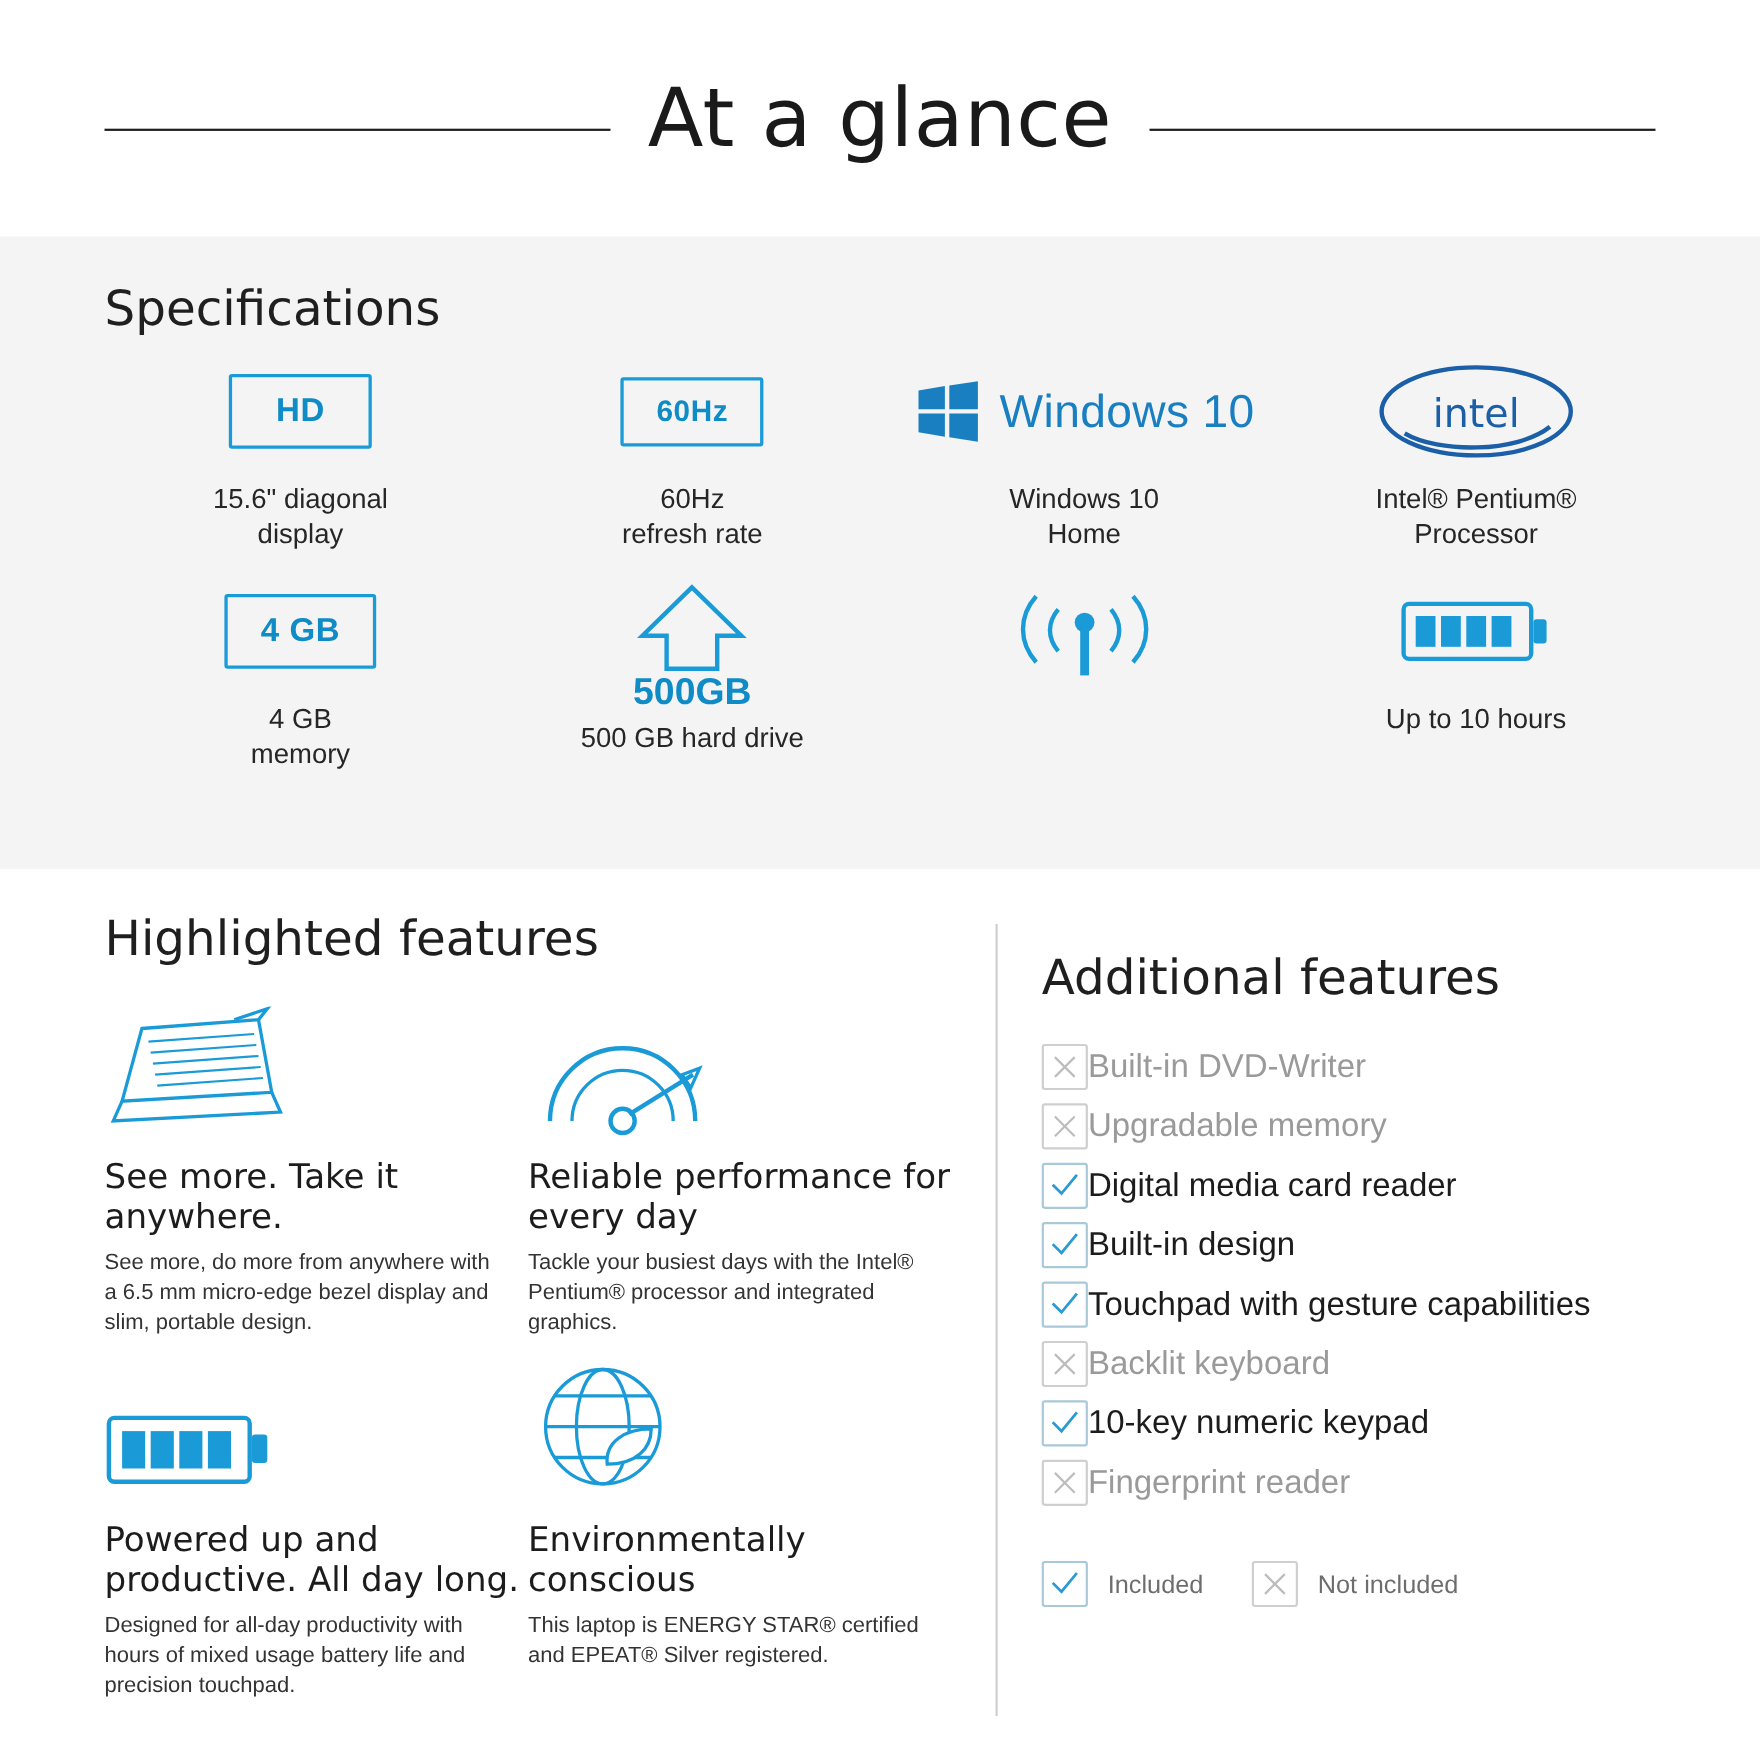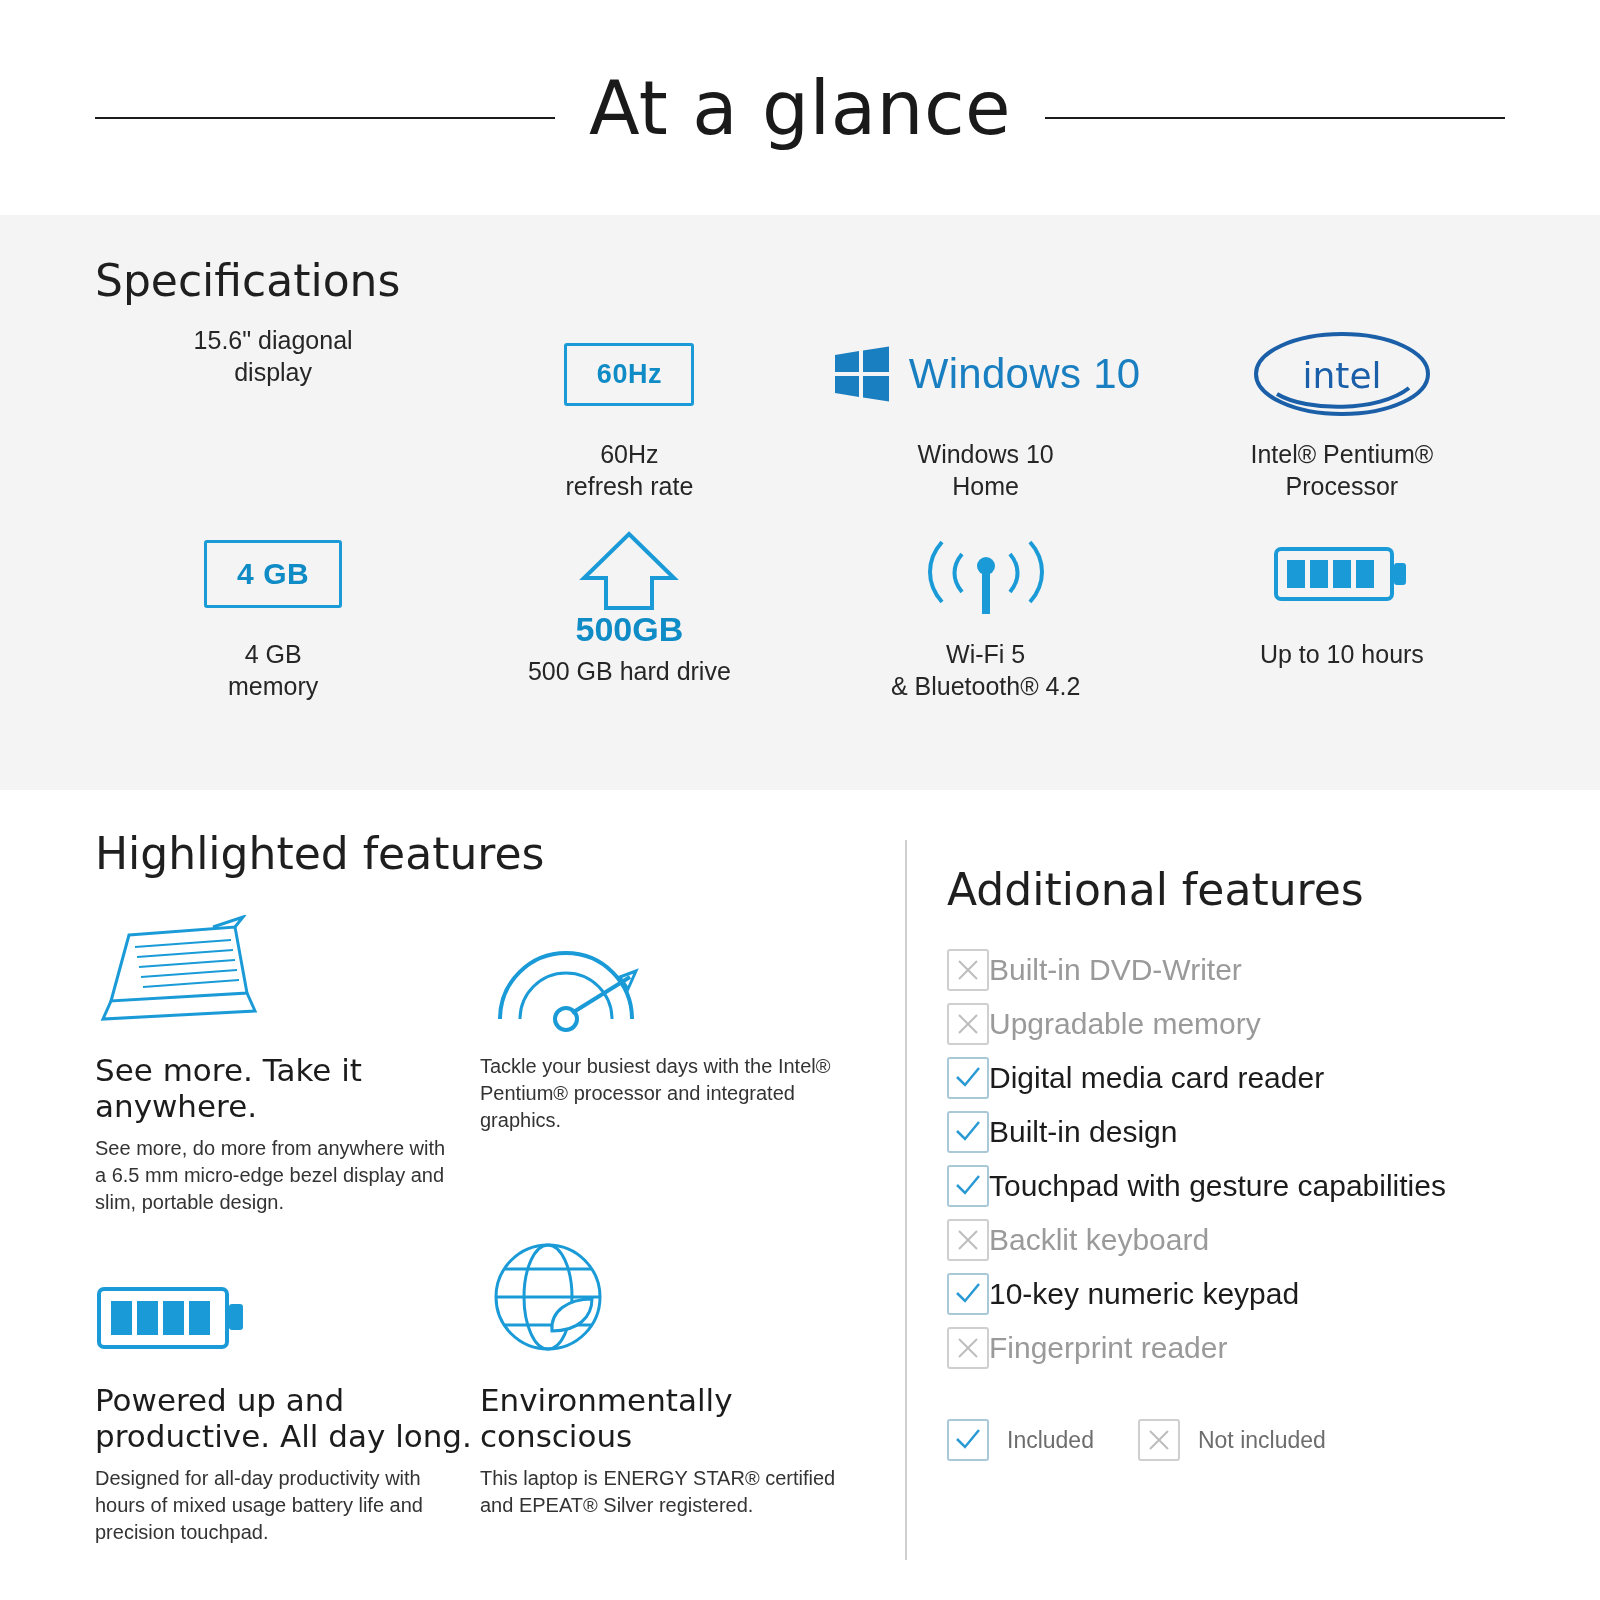--- a/index.html
+++ b/index.html
@@ -153,20 +153,23 @@
     <div class="rule"></div>
     <div class="title">At a glance</div>
     <div class="rule"></div>
   </div>
 
   <div class="spec-band">
     <div class="section-title">Specifications</div>
     <div class="spec-grid">
 
       <div class="spec-cell">
+        <div class="spec-icon">
+          <div class="badge-box">HD</div>
+        </div>
         <div class="spec-label">15.6" diagonal
 display</div>
       </div>
 
       <div class="spec-cell">
         <div class="spec-icon">
           <div class="badge-box small">60Hz</div>
         </div>
         <div class="spec-label">60Hz
 refresh rate</div>
@@ -222,22 +225,20 @@
         <div class="spec-icon">
           <svg width="140" height="100" viewBox="0 0 140 100">
             <path d="M26 18 C10 36, 10 60, 26 78" fill="none" stroke="#1a9bd7" stroke-width="4"></path>
             <path d="M46 30 C36 42, 36 56, 46 68" fill="none" stroke="#1a9bd7" stroke-width="4"></path>
             <path d="M114 18 C130 36, 130 60, 114 78" fill="none" stroke="#1a9bd7" stroke-width="4"></path>
             <path d="M94 30 C104 42, 104 56, 94 68" fill="none" stroke="#1a9bd7" stroke-width="4"></path>
             <circle cx="70" cy="42" r="9" fill="#1a9bd7"></circle>
             <rect x="66" y="42" width="8" height="48" fill="#1a9bd7"></rect>
           </svg>
         </div>
-        <div class="spec-label">Wi-Fi 5
-&amp; Bluetooth® 4.2</div>
       </div>
 
       <div class="spec-cell">
         <div class="spec-icon">
           <svg width="140" height="78" viewBox="0 0 140 78">
             <rect x="4" y="14" width="116" height="50" rx="5" fill="none" stroke="#1a9bd7" stroke-width="4"></rect>
             <rect x="15" y="25" width="18" height="28" fill="#1a9bd7"></rect>
             <rect x="38" y="25" width="18" height="28" fill="#1a9bd7"></rect>
             <rect x="61" y="25" width="18" height="28" fill="#1a9bd7"></rect>
             <rect x="84" y="25" width="18" height="28" fill="#1a9bd7"></rect>
@@ -279,20 +280,21 @@
         <div>
           <div class="feat-icon">
             <svg width="170" height="120" viewBox="0 0 170 120">
               <path d="M20 104 A66 66 0 0 1 152 104" fill="none" stroke="#1a9bd7" stroke-width="4"></path>
               <path d="M40 104 A46 46 0 0 1 132 104" fill="none" stroke="#1a9bd7" stroke-width="3"></path>
               <circle cx="86" cy="104" r="11" fill="none" stroke="#1a9bd7" stroke-width="4"></circle>
               <line x1="92" y1="98" x2="150" y2="62" stroke="#1a9bd7" stroke-width="4"></line>
               <path d="M140 62 L156 56 L148 74 Z" fill="none" stroke="#1a9bd7" stroke-width="3"></path>
             </svg>
           </div>
+          <div class="feat-head">Reliable performance for every day</div>
           <div class="feat-body">Tackle your busiest days with the Intel® Pentium® processor and integrated graphics.</div>
         </div>
 
         <div>
           <div class="feat-icon">
             <svg width="160" height="92" viewBox="0 0 160 92">
               <rect x="4" y="16" width="128" height="58" rx="5" fill="none" stroke="#1a9bd7" stroke-width="4"></rect>
               <rect x="16" y="28" width="21" height="34" fill="#1a9bd7"></rect>
               <rect x="42" y="28" width="21" height="34" fill="#1a9bd7"></rect>
               <rect x="68" y="28" width="21" height="34" fill="#1a9bd7"></rect>

